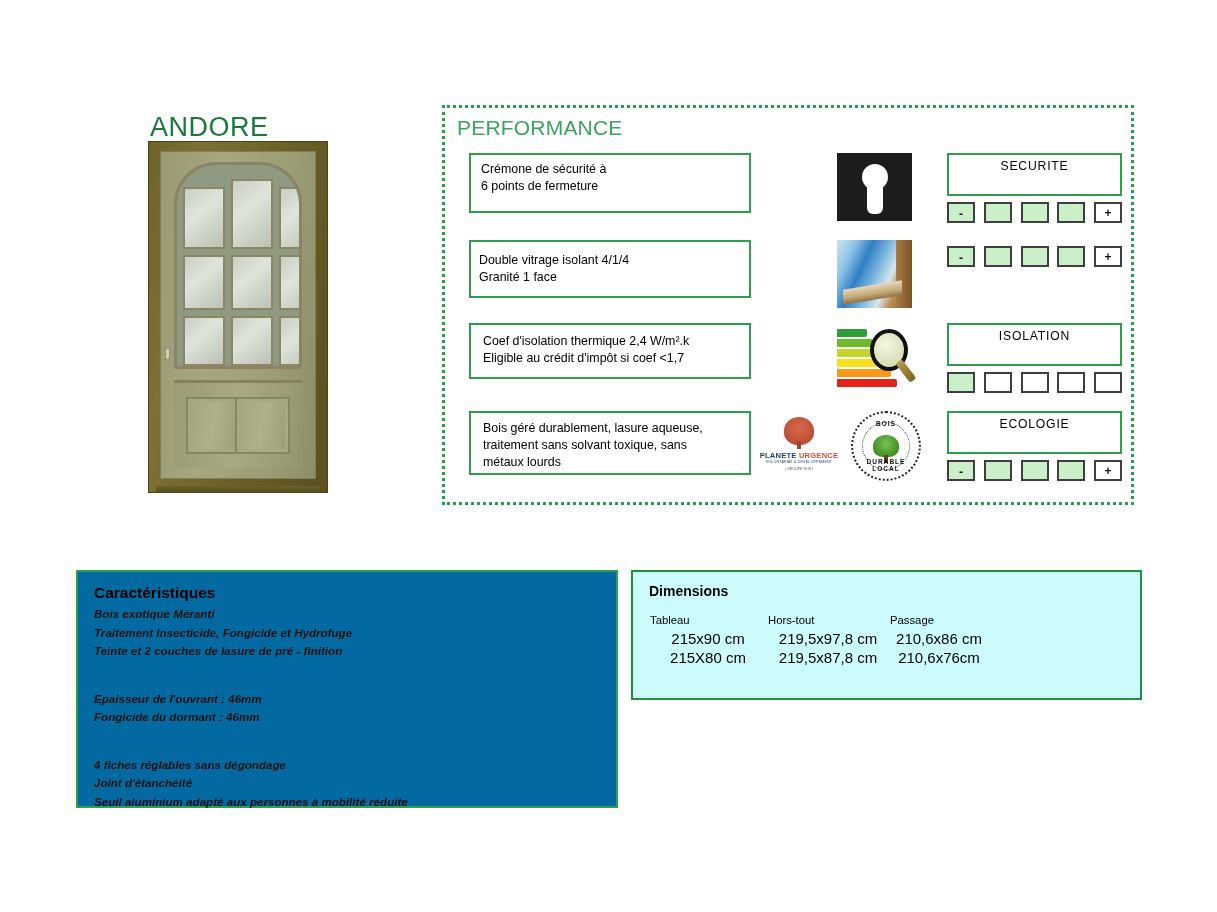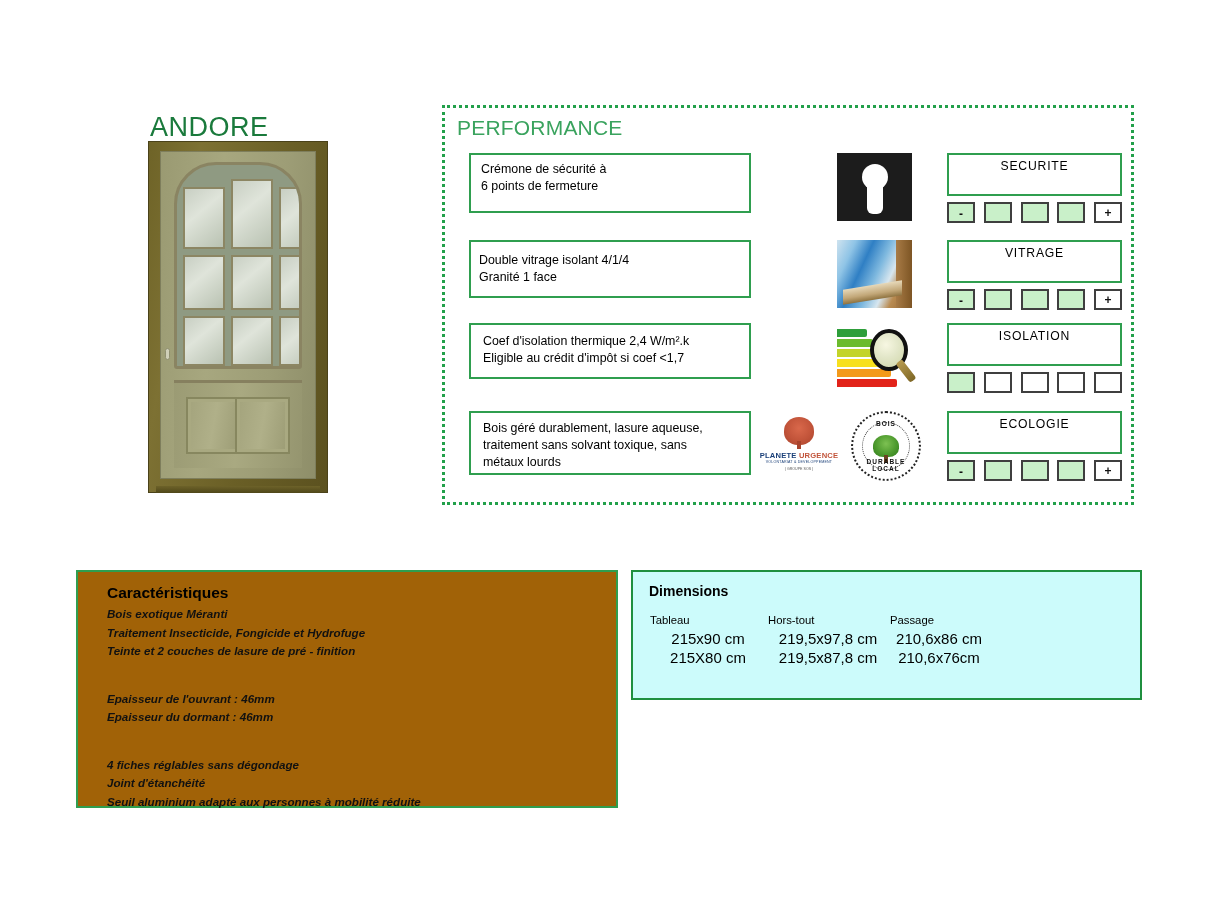--- a/index.html
+++ b/index.html
@@ -284,23 +284,23 @@
     line-height: 1;
   }
   .scale-box .mark.minus { bottom: 1px; }
   .scale-box .mark.plus  { top: 3px; }
 
   
   #caracteristiques-box {
     position: absolute;
     left: 76px; top: 570px;
     width: 542px; height: 238px;
-    background: #a16207;
+    background: #0369a1;
     border: 2px solid #2f9e4f;
-    padding: 12px 29px;
+    padding: 12px 16px;
   }
   #caracteristiques-title {
     font-size: 15.5px; font-weight: bold; margin-bottom: 3px;
   }
   .carac-line {
     font-size: 11.6px; font-style: italic; font-weight: bold;
     line-height: 18.5px; color: #111;
   }
   .carac-gap { height: 29px; }
 
@@ -386,21 +386,20 @@
   <div class="perf-row r2">
     <div class="perf-text">Double vitrage isolant 4/1/4
 Granité 1 face</div>
     <div class="perf-icon">
       <div class="icon-glazing">
         <div class="gz-frame"></div>
         <div class="gz-sash"></div>
       </div>
     </div>
     <div class="rating-block">
-      <div class="rating-label">VITRAGE</div>
       <div class="rating-scale">
         <div class="scale-box filled">
             <span class="mark minus">-</span>
           </div>
         <div class="scale-box filled"></div>
         <div class="scale-box filled"></div>
         <div class="scale-box filled"></div>
         <div class="scale-box">
             <span class="mark plus">+</span>
           </div>
@@ -477,21 +476,21 @@
   </div>
 </div>
 
 <div id="caracteristiques-box">
   <div id="caracteristiques-title">Caractéristiques</div>
   <div class="carac-line">Bois exotique Méranti</div>
   <div class="carac-line">Traitement Insecticide, Fongicide et Hydrofuge</div>
   <div class="carac-line">Teinte et 2 couches de lasure de pré - finition</div>
   <div class="carac-gap"></div>
   <div class="carac-line">Epaisseur de l'ouvrant : 46mm</div>
-  <div class="carac-line">Epaisseur du dormant : 46mm</div>
+  <div class="carac-line">Fongicide du dormant : 46mm</div>
   <div class="carac-gap"></div>
   <div class="carac-line">4 fiches réglables sans dégondage</div>
   <div class="carac-line">Joint d'étanchéité</div>
   <div class="carac-line">Seuil aluminium adapté aux personnes à mobilité réduite</div>
 </div>
 
 <div id="dimensions-box">
   <div id="dimensions-title">Dimensions</div>
   <table id="dimensions-table">
     <thead>

